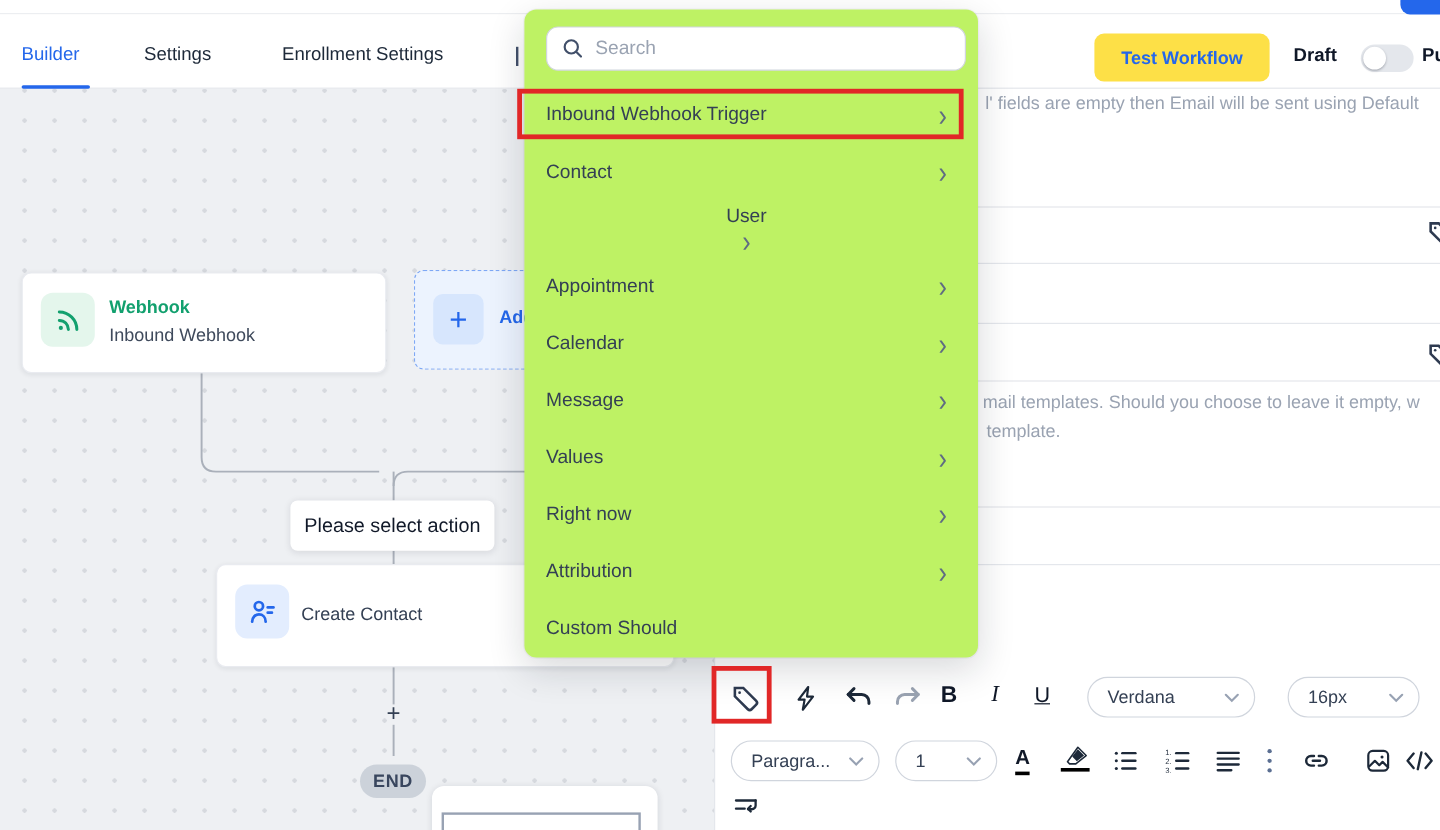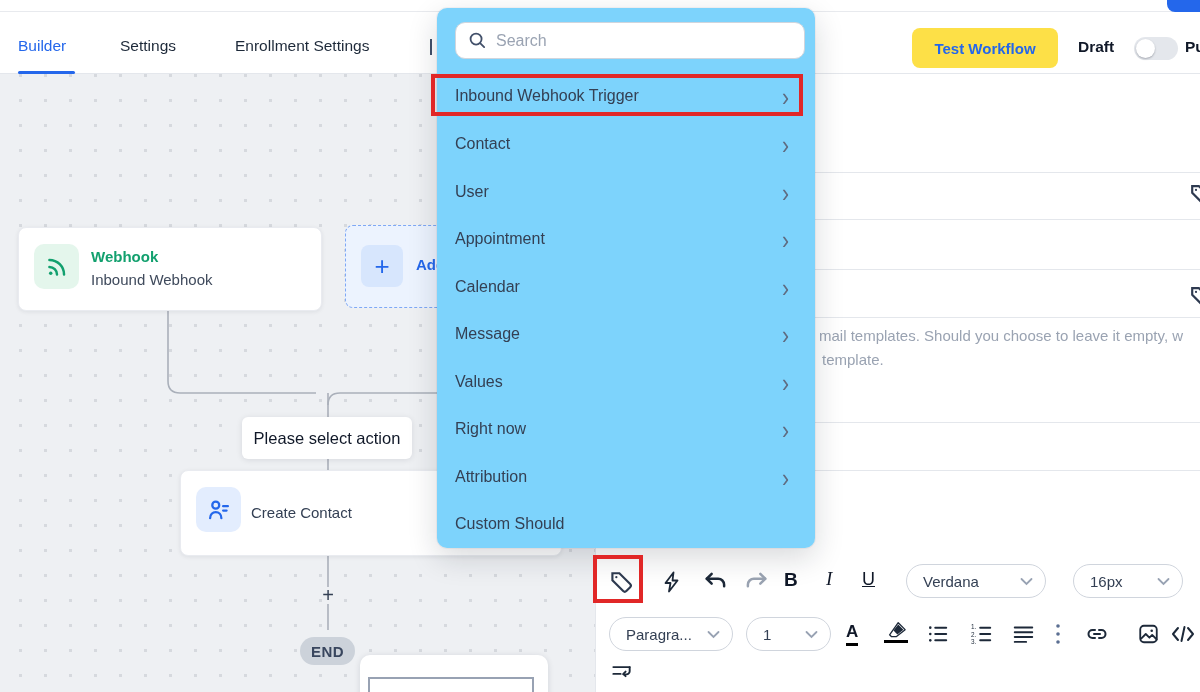--- a/index.html
+++ b/index.html
@@ -65,21 +65,21 @@
   
   .tb-icon { position:absolute; display:flex; align-items:center; justify-content:center; cursor:pointer; color:#1d2939; }
   .tb-text { position:absolute; cursor:pointer; color:#101828; }
   .pill { position:absolute; height:34px; border:1px solid #d0d5dd; border-radius:17px; background:#fff;
     display:flex; align-items:center; justify-content:space-between; padding:0 12px 0 16px;
     font-size:15px; color:#344054; cursor:pointer; }
   .pill .chev { color:#98a2b3; margin-left:8px; display:flex; }
   .under-black { border-bottom:3px solid #000; padding-bottom:1px; }
 
   
-  .action-menu { position:absolute; left:437px; top:8px; width:378px; height:540px; background:#7dd3fc;
+  .action-menu { position:absolute; left:437px; top:8px; width:378px; height:540px; background:#bef264;
     border-radius:10px; box-shadow:0 10px 30px rgba(16,24,40,.16), 0 0 0 1px rgba(16,24,40,.04); z-index:5; }
   .search-box { position:absolute; left:18px; top:14px; width:350px; height:37px; border:1px solid #d0d5dd;
     border-radius:10px; display:flex; align-items:center; padding:0 12px; gap:9px; background:#fff; }
   .search-box input { border:none; outline:none; font-size:16px; color:#344054; width:100%;
     font-family:"Liberation Sans", sans-serif; }
   .search-box input::placeholder { color:#9aa3b2; }
   .menu-item { position:absolute; left:0; width:378px; height:40px; display:flex; align-items:center;
     justify-content:space-between; padding:0 26px 0 18px; cursor:pointer; }
   .menu-item .lbl { font-size:16px; color:#344054; }
   .menu-item .chev { font-size:21px; color:#5f6c82; line-height:1; transform:scaleY(1.25); }
@@ -139,20 +139,21 @@
 
   <div class="plus-connector">+</div>
   <div class="end-pill">END</div>
 
   <div class="bottom-card">
     <div class="inner-rect"></div>
   </div>
 </div>
 
 <div class="email-panel">
+  <div class="helper" style="left:225px; top:4px;">l' fields are empty then Email will be sent using Default</div>
 
   <div class="divider" style="top:98px;"></div>
   <div class="divider" style="top:145px;"></div>
   <div class="divider" style="top:195px;"></div>
   <div class="divider" style="top:243px;"></div>
   <div class="divider" style="top:348px;"></div>
   <div class="divider" style="top:396px;"></div>
 
   <div class="field-tag-icon" style="top:108px;">
     <svg width="26" height="26" viewBox="0 0 24 24" fill="none" stroke="#2e3a50" stroke-width="2">
@@ -332,21 +333,21 @@
   </div>
 
   <div class="menu-item" style="top:68px;">
     <span class="lbl">Inbound Webhook Trigger</span>
     <span class="chev">›</span>
   </div>
   <div class="menu-item" style="top:116px;">
     <span class="lbl">Contact</span>
     <span class="chev">›</span>
   </div>
-  <div class="menu-item" style="top:164px;">
+  <div class="menu-item" style="top:164px;flex-direction:column;">
     <span class="lbl">User</span>
     <span class="chev">›</span>
   </div>
   <div class="menu-item" style="top:211px;">
     <span class="lbl">Appointment</span>
     <span class="chev">›</span>
   </div>
   <div class="menu-item" style="top:259px;">
     <span class="lbl">Calendar</span>
     <span class="chev">›</span>

